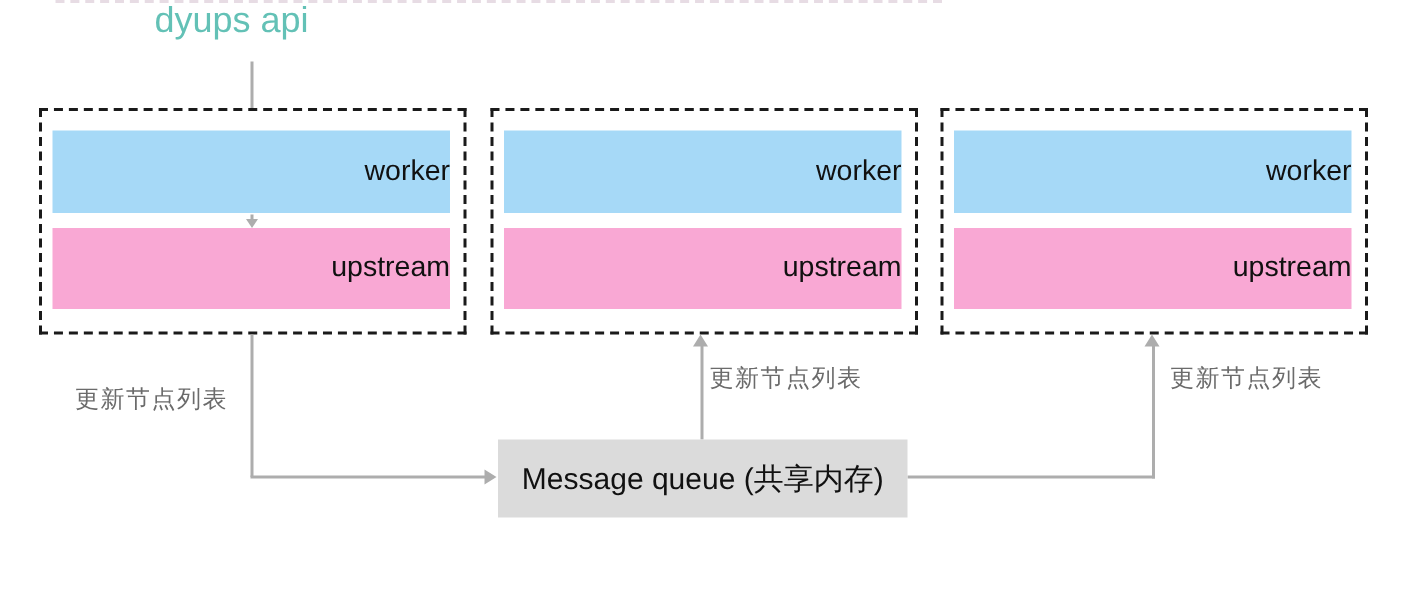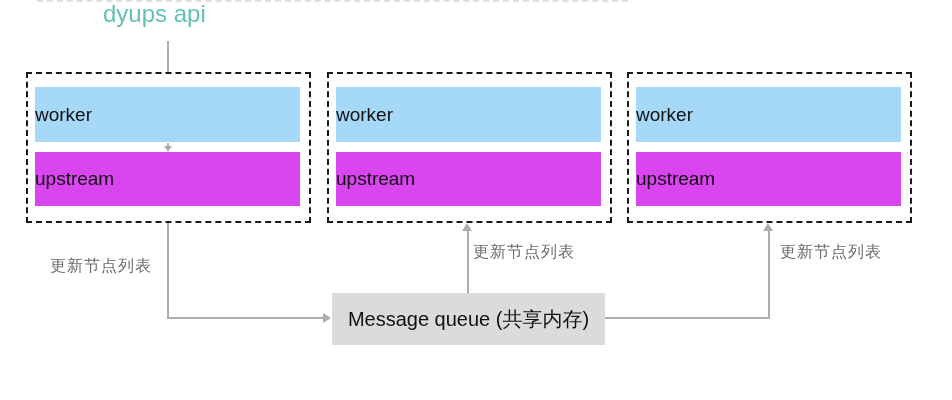--- a/index.html
+++ b/index.html
@@ -34,25 +34,25 @@
     width: 285px; height: 151px;
     border: 2px dashed #1a1a1a;
     background: #ffffff;
   }
   .node.n1 { left: 26px; }
   .node.n2 { left: 327px; }
   .node.n3 { left: 627px; }
   .bar {
     position: absolute;
     left: 7px; right: 9px;
-    display: flex; align-items: center; justify-content: flex-start;
+    display: flex; align-items: center; justify-content: flex-end;
     font-size: 19px; color: #111111;
   }
   .worker-bar   { top: 13px; height: 55px; background: #a6d9f7; }
-  .upstream-bar { top: 78px; height: 54px; background: #d946ef; }
+  .upstream-bar { top: 78px; height: 54px; background: #f9a8d4; }
   
   .line { position: absolute; background: #adadad; }
   .ah { position: absolute; width: 0; height: 0; }
   .ah-down  { border-left: 5px solid transparent; border-right: 5px solid transparent; border-top: 8px solid #adadad; }
   .ah-down-sm { border-left: 4px solid transparent; border-right: 4px solid transparent; border-top: 6px solid #adadad; }
   .ah-up    { border-left: 5px solid transparent; border-right: 5px solid transparent; border-bottom: 8px solid #adadad; }
   .ah-right { border-top: 5px solid transparent; border-bottom: 5px solid transparent; border-left: 8px solid #adadad; }
   
   .queue-box {
     position: absolute;

